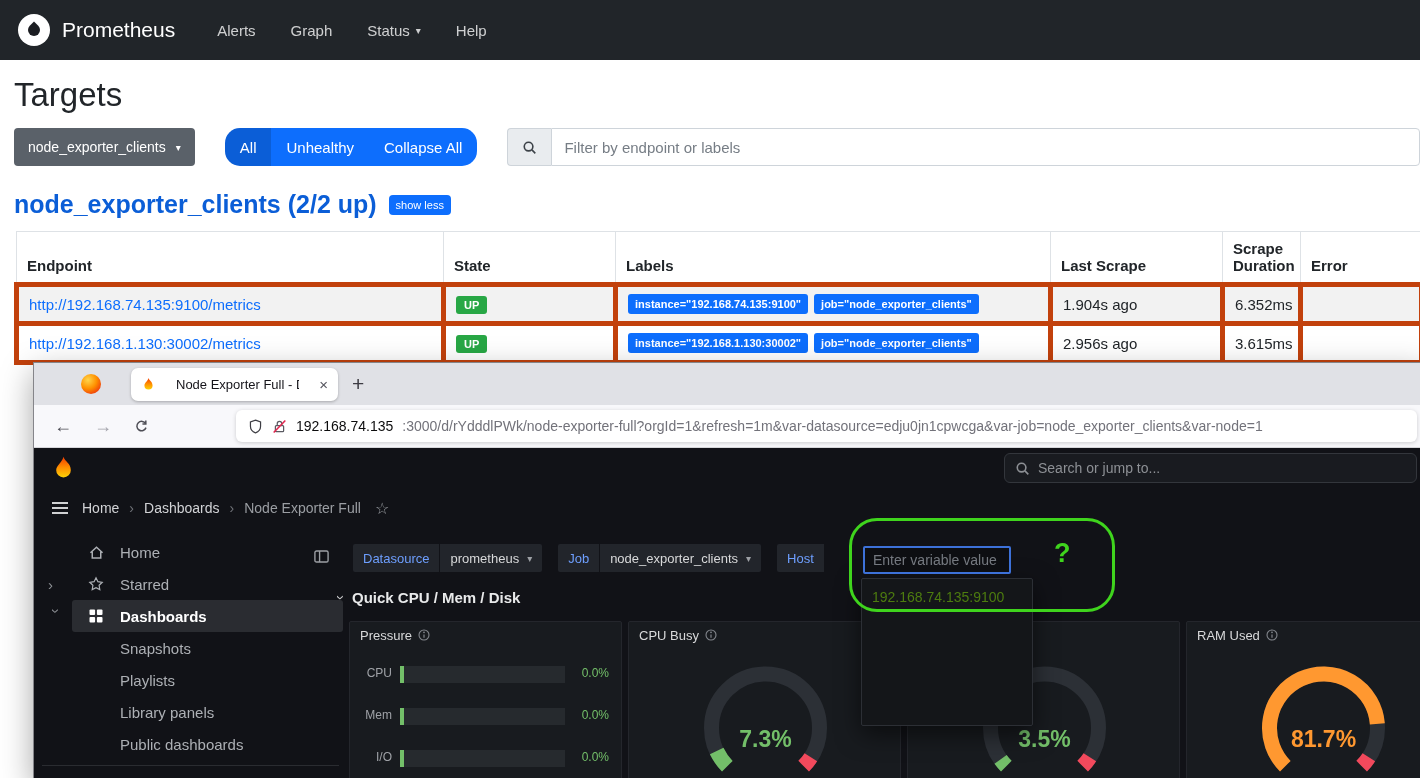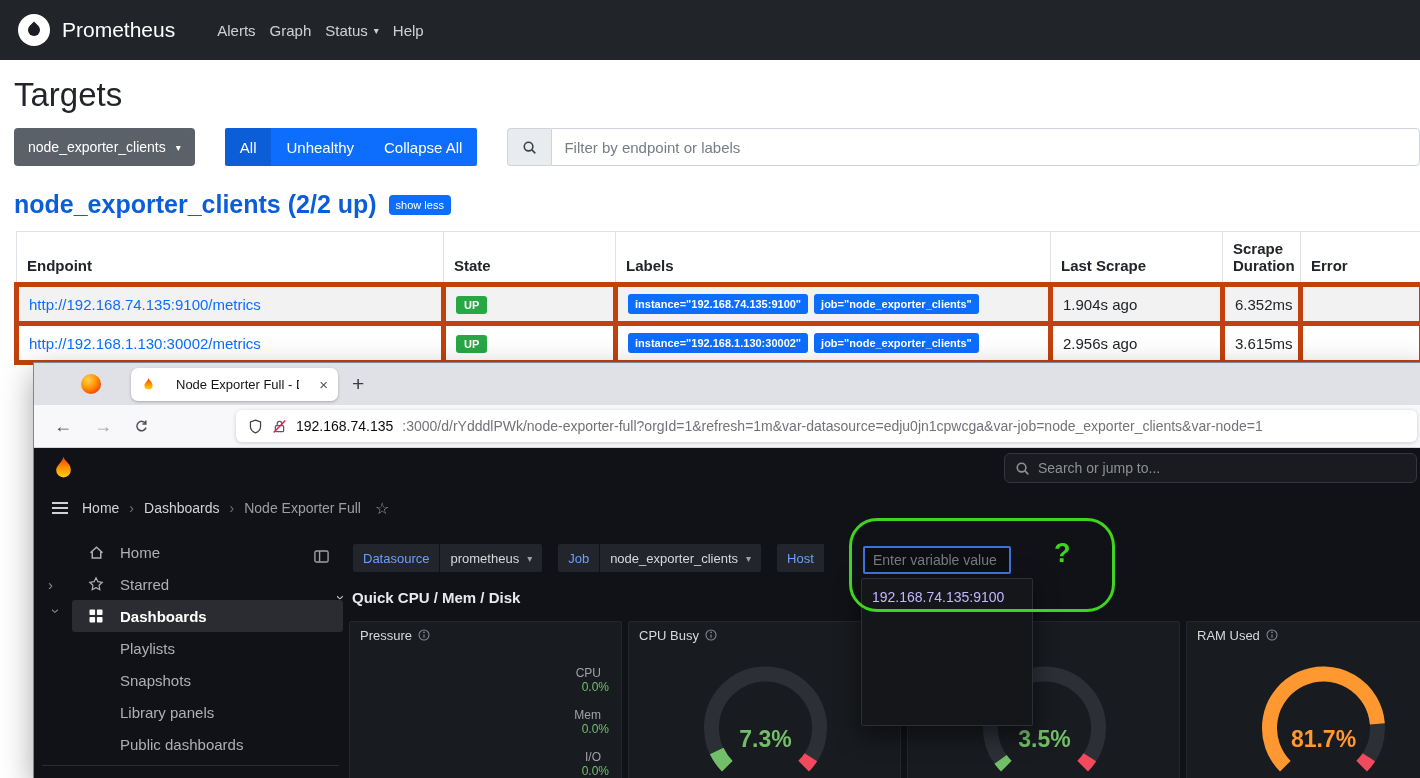--- a/index.html
+++ b/index.html
@@ -6,27 +6,27 @@
   body {
     position: relative; width: 1420px; height: 778px; margin: 0; overflow: hidden;
     background: #ffffff; font-family: "Liberation Sans", sans-serif;
   }
   
   .prom-navbar { height: 60px; background: #212529; display: flex; align-items: center; padding: 0 18px; }
   .prom-brand { display: flex; align-items: center; gap: 12px; cursor: pointer; }
   .prom-logo { width: 32px; height: 32px; background: #fff; border-radius: 50%; display: flex; align-items: center; justify-content: center; }
   .prom-flame { width: 12px; height: 12px; background: #1b1d22; border-radius: 0 50% 50% 50%; transform: rotate(45deg); }
   .prom-brand-text { color: #fff; font-size: 21px; }
-  .prom-nav { display: flex; gap: 14px; margin-left: 42px; }
+  .prom-nav { display: flex; gap: 35px; margin-left: 42px; }
   .prom-nav-item { color: rgba(255,255,255,.78); font-size: 15px; cursor: pointer; display: flex; align-items: center; gap: 6px; }
   .caret { font-size: 10px; }
   .prom-title { font-size: 33px; color: #212529; font-weight: 500; margin: 16px 0 14px 14px; }
   .prom-toolbar { display: flex; align-items: center; margin-left: 14px; height: 38px; }
   .job-dd { background: #5a6169; color: #fff; border: none; border-radius: 4px; font-size: 14px; padding: 0 14px; height: 38px; display: flex; align-items: center; gap: 10px; font-family: inherit; cursor: pointer; }
-  .btn-group { display: flex; margin-left: 30px; border-radius: 2px; overflow: hidden; }
+  .btn-group { display: flex; margin-left: 30px; border-radius: 15px; overflow: hidden; }
   .btn-blue { background: #0d6efd; color: #fff; font-size: 15px; height: 38px; display: flex; align-items: center; padding: 0 15px; cursor: pointer; }
   .btn-blue.active { background: #0b5ed7; }
   .search-group { display: flex; flex: 1; margin-left: 30px; height: 38px; }
   .search-addon { width: 44px; background: #e9ecef; border: 1px solid #ced4da; border-right: none; border-radius: 4px 0 0 4px; display: flex; align-items: center; justify-content: center; color: #3c4248; }
   .search-input { flex: 1; border: 1px solid #ced4da; border-radius: 0 4px 4px 0; font-size: 15px; padding: 0 12px; color: #495057; outline: none; font-family: inherit; }
   .search-input::placeholder { color: #767d85; }
   .job-heading { display: flex; align-items: center; gap: 12px; margin: 24px 0 12px 14px; }
   .job-title { color: #0b5ed7; font-size: 25px; font-weight: bold; }
   .show-less { background: #0d6efd; color: #fff; font-size: 11px; padding: 4px 7px; border-radius: 4px; cursor: pointer; }
   .targets-table { border-collapse: collapse; margin-left: 14px; width: 1410px; table-layout: fixed; }
@@ -87,28 +87,28 @@
   .var-label { background: #22252b; color: #6e9fff; font-size: 13px; display: flex; align-items: center; padding: 0 10px; border-radius: 2px 0 0 2px; height: 28px; }
   .var-value { background: #22252b; color: #d8d9da; font-size: 13px; display: flex; align-items: center; gap: 8px; padding: 0 10px; margin-left: 1px; border-radius: 0 2px 2px 0; height: 28px; cursor: pointer; }
   .var-caret { color: #9da0a5; font-size: 10px; }
   .gf-section { position: absolute; left: 305px; top: 141px; display: flex; align-items: center; gap: 8px; color: #e8e9ea; font-size: 15px; font-weight: bold; cursor: pointer; z-index: 4; justify-content: flex-end; }
   .sec-chev { color: #cfd0d2; font-weight: normal; }
   .gf-panel { position: absolute; top: 173px; width: 273px; height: 170px; background: #181b1f; border: 1px solid #24262c; border-radius: 2px; z-index: 10; }
   #panel-pressure { left: 315px; } #panel-cpu { left: 594px; } #panel-3 { left: 873px; } #panel-ram { left: 1152px; }
   .panel-title { height: 26px; display: flex; align-items: center; gap: 6px; padding: 0 10px; font-size: 13px; color: #d8d9da; cursor: pointer; }
   .info-icon { color: #82868c; display: flex; }
   .pressure-body { margin-top: 18px; }
-  .p-row { display: flex; align-items: flex-end; height: 25px; margin: 0 12px 17px 8px; flex-direction: column; }
+  .p-row { display: flex; align-items: flex-start; height: 25px; margin: 0 12px 17px 8px; }
   .p-label { width: 34px; text-align: right; color: #9fa2a7; font-size: 12px; margin-right: 8px; }
   .p-track { flex: 1; height: 17px; background: #262a2e; position: relative; }
   .p-fill { position: absolute; left: 0; top: 0; bottom: 0; width: 4px; background: #73bf69; }
   .p-value { width: 44px; text-align: right; color: #73bf69; font-size: 12px; }
   .gauge { position: absolute; left: 0; top: 28px; width: 273px; height: 128px; }
   .gf-dropdown { position: absolute; left: 827px; top: 130px; width: 172px; height: 148px; background: #141619; border: 1px solid #2c2f35; border-radius: 2px; box-shadow: 0 8px 24px rgba(0,0,0,.55); z-index: 35; padding: 4px 0; }
-  .gf-option { height: 28px; display: flex; align-items: center; padding: 0 10px; color: #c4b5fd; font-size: 14px; cursor: pointer; }
+  .gf-option { height: 28px; display: flex; align-items: center; padding: 0 10px; color: #4d7c0f; font-size: 14px; cursor: pointer; }
   .gf-varinput { position: absolute; left: 829px; top: 98px; width: 148px; height: 28px; background: #0d0e12; border: 2px solid #3d71d9; border-radius: 2px; color: #c7c9cc; font-size: 14px; padding: 0 8px; z-index: 40; outline: none; font-family: inherit; }
   .gf-varinput::placeholder { color: #757980; }
   .annotation-rect { position: absolute; left: 815px; top: 70px; width: 266px; height: 94px; border: 3px solid #3fd41d; border-radius: 28px; z-index: 60; pointer-events: none; }
   .annotation-q { position: absolute; left: 1020px; top: 90px; font-size: 27px; font-weight: bold; color: #3fd41d; z-index: 60; }
 </style>
 </head>
 <body>
 
 <svg width="0" height="0" style="position:absolute">
   <defs>
@@ -312,26 +312,26 @@
                 <rect x="8.9" y="1.5" width="5.6" height="5.6" rx="1" fill="currentColor"></rect>
                 <rect x="1.5" y="8.9" width="5.6" height="5.6" rx="1" fill="currentColor"></rect>
                 <rect x="8.9" y="8.9" width="5.6" height="5.6" rx="1" fill="currentColor"></rect>
               </svg>
             </span>
             <span class="sb-label">Dashboards</span>
           </div>
         </div>
         <div class="sb-row indent">
           <div class="sb-body">
+            <span class="sb-label">Snapshots</span>
+          </div>
+        </div>
+        <div class="sb-row indent">
+          <div class="sb-body">
             <span class="sb-label">Playlists</span>
-          </div>
-        </div>
-        <div class="sb-row indent">
-          <div class="sb-body">
-            <span class="sb-label">Snapshots</span>
           </div>
         </div>
         <div class="sb-row indent">
           <div class="sb-body">
             <span class="sb-label">Library panels</span>
           </div>
         </div>
         <div class="sb-row indent">
           <div class="sb-body">
             <span class="sb-label">Public dashboards</span>

